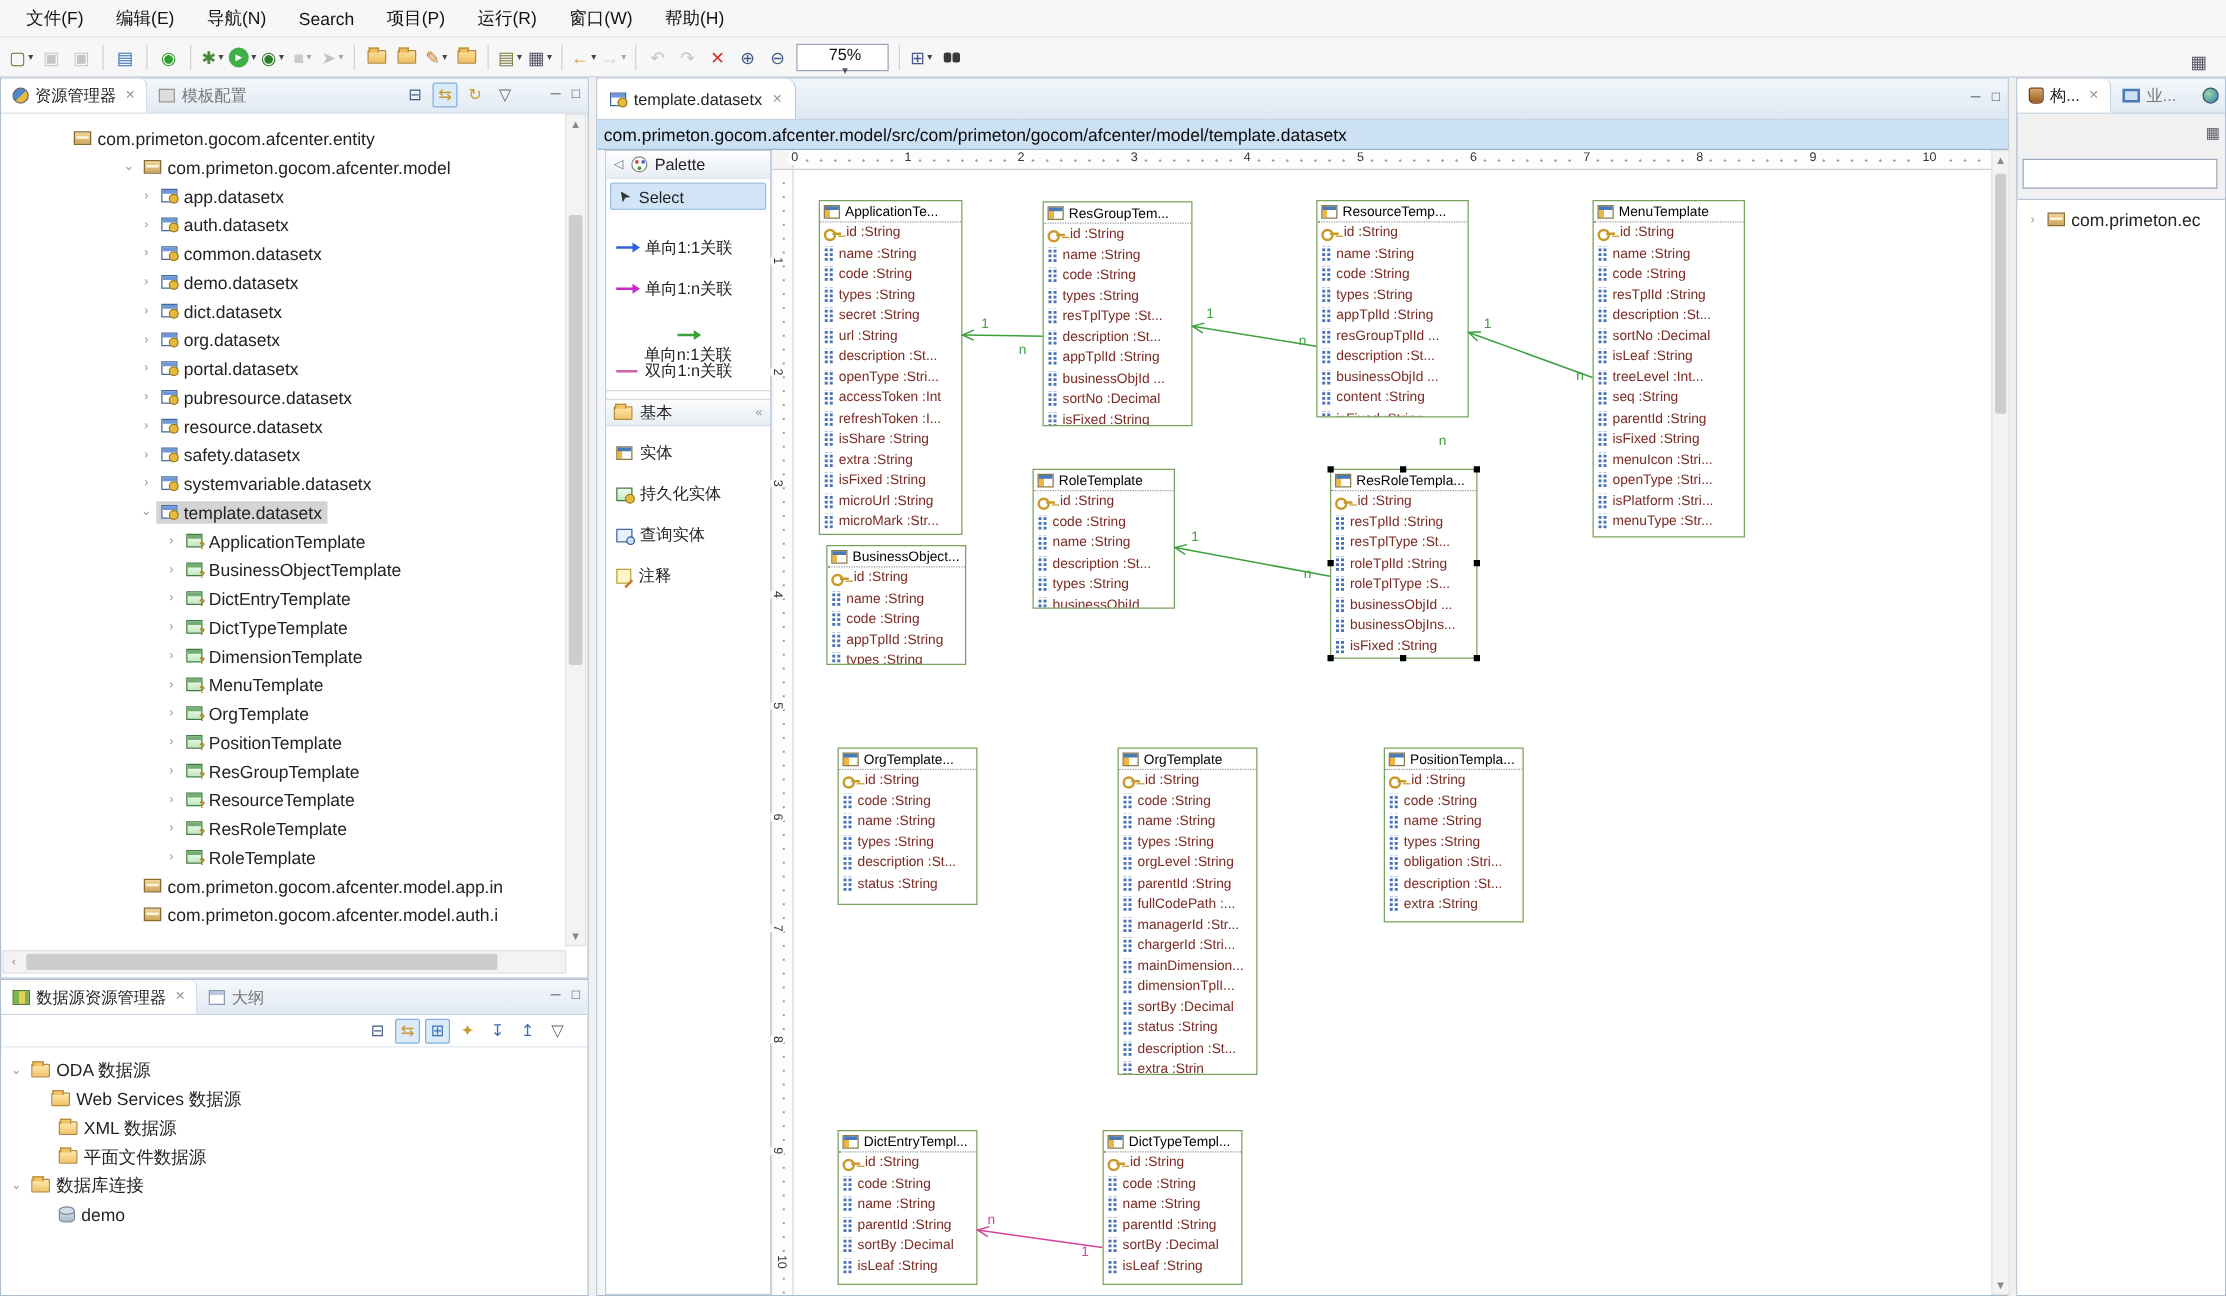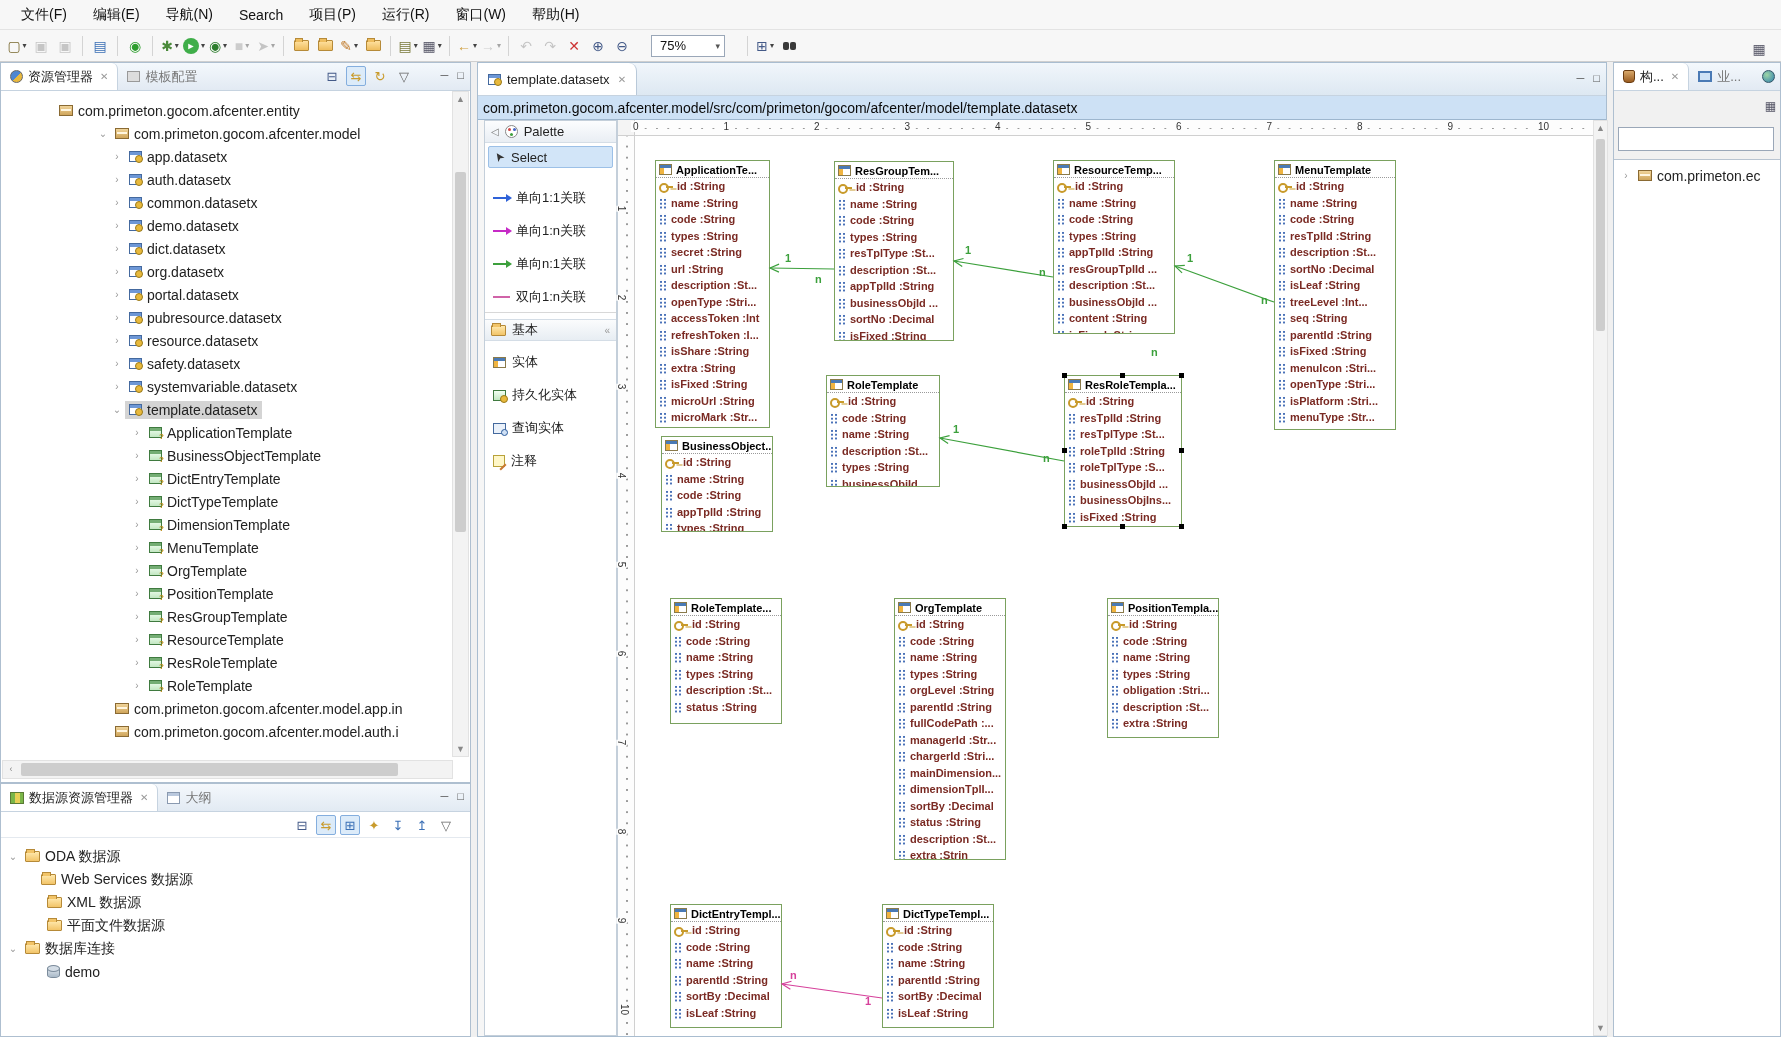--- a/index.html
+++ b/index.html
@@ -14,21 +14,21 @@
     display:flex;align-items:center;padding-left:5px;font-size:13px;}
   .tbtn{height:24px;min-width:22px;display:inline-flex;align-items:center;justify-content:center;margin:0 1px;
     border-radius:3px;position:relative;}
   .tbtn .g{font-size:14px;line-height:1;}
   .tbtn.dis{opacity:.45;}
   .tbtn .dd{font-size:8px;color:#444;margin-left:2px;}
   .tsep{width:1px;height:20px;background:#d4d4d4;margin:0 5px;}
   .g-run{width:16px;height:16px;border-radius:50%;background:#3fae49;color:#fff;font-size:9px;display:inline-flex;
     align-items:center;justify-content:center;}
   .combo{width:74px;height:22px;background:#fff;border:1px solid #9aa7b8;display:inline-flex;align-items:center;
-    justify-content:space-between;padding:0 4px 0 8px;margin:0 17px;font-size:13px;color:#111;}
+    justify-content:space-between;padding:0 4px 0 8px;margin:0 3px;font-size:13px;color:#111;flex-direction:column;}
   .combo .dd{font-size:9px;color:#555;}
   .mini-folder{width:15px;height:11px;background:linear-gradient(#ffe1a0,#eebd5e);border:1px solid #b68a38;border-radius:1px;position:relative;}
   .mini-folder::before{content:"";position:absolute;left:0;top:-3px;width:6px;height:3px;background:#eebd5e;border:1px solid #b68a38;border-bottom:none;}
   .binoc{display:inline-flex;gap:1px;}
   .binoc i{width:6px;height:8px;background:#3a3a3a;border-radius:2px;}
   .persp{position:absolute;right:10px;top:7px;}
   
   .panel{position:absolute;background:#fff;border:1px solid #aebfd0;}
   .view-tabbar{position:relative;height:28px;background:linear-gradient(#f4f8fc,#e2eaf3);border-bottom:1px solid #c6d3e0;
     display:flex;align-items:stretch;font-size:13px;}
@@ -115,21 +115,21 @@
   .pal-group .pin{margin-left:auto;color:#999;font-size:10px;}
   
   .canvas-zone{position:absolute;left:139px;top:0;width:976px;bottom:0;background:#fff;border-left:1px solid #c4cfda;}
   .ruler-corner{position:absolute;left:0;top:0;width:17px;height:16px;background:#f4f4f4;border-right:1px solid #d0d0d0;border-bottom:1px solid #d0d0d0;}
   .ruler-h{position:absolute;left:17px;top:0;right:0;height:16px;background:#fdfdfd;border-bottom:1px solid #d0d0d0;
     background-image:radial-gradient(circle,#9a9a9a 0.8px,transparent 1.1px);background-size:11.3px 100%;background-position:5px 1px;}
   .num-h{position:absolute;top:1px;font-size:10px;color:#333;background:#fdfdfd;padding:0 2px;}
   .ruler-v{position:absolute;left:0;top:16px;width:17px;bottom:0;background:#fdfdfd;border-right:1px solid #d0d0d0;
     background-image:radial-gradient(circle,#9a9a9a 0.8px,transparent 1.1px);background-size:100% 11.1px;background-position:1px 5px;}
   .num-v{position:absolute;left:1px;font-size:10px;color:#333;background:#fdfdfd;transform:rotate(90deg);}
-  .canvas{position:absolute;left:17px;top:16px;right:0;bottom:0;background:#fff;overflow:hidden;font-weight:bold;}
+  .canvas{position:absolute;left:17px;top:16px;right:0;bottom:0;background:#fff;overflow:hidden;}
   
   .entity{position:absolute;background:#fff;border:1px solid #7aa15e;font-size:11px;overflow:hidden;}
   .entity.selected{overflow:visible;}
   .etitle{height:17px;display:flex;align-items:center;gap:4px;padding:1px 3px 0 3px;border-bottom:1px dotted #9a9a9a;
     color:#000;font-size:11px;white-space:nowrap;}
   .efield{height:16.5px;display:flex;align-items:center;gap:4px;padding:0 2px 0 3px;color:#7a2a23;white-space:nowrap;}
   .handle{position:absolute;width:5px;height:5px;background:#000;}
   .conn-svg{position:absolute;left:0;top:0;pointer-events:none;}
   
   .rp{position:absolute;left:1613px;top:62px;width:168px;height:975px;background:#f1f1f1;border:1px solid #aebfd0;}
@@ -596,21 +596,21 @@
           <span>Select</span>
         </div>
       <div class="pal-item" style="top: 64px;">
             <span class="pal-arrow" style="--c: #2f62d8;"></span>
             <span>单向1:1关联</span>
           </div>
           <div class="pal-item" style="top: 97px;">
             <span class="pal-arrow" style="--c: #c62ac6;"></span>
             <span>单向1:n关联</span>
           </div>
-          <div class="pal-item" style="top: 130px;">
+          <div class="pal-item" style="top: 146px; flex-direction: column;">
             <span class="pal-arrow" style="--c: #3ca03c;"></span>
             <span>单向n:1关联</span>
           </div>
           <div class="pal-item" style="top: 163px;">
             <span class="pal-arrow no-head" style="--c: #d063a8;"></span>
             <span>双向1:n关联</span>
           </div>
           <div class="pal-divider" style="top: 191px;"></div>
           <div class="pal-group" style="top: 198px;">
             <span class="ic ic-folder"></span>
@@ -1003,21 +1003,21 @@
                 </div>
                 <div class="efield">
                   <span class="ic ic-col"></span>
                   <span>menuType :Str...</span>
                 </div>
               </div>
             </div>
             <div class="entity" style="left: 35px; top: 462px; width: 112px; height: 126px;">
               <div class="etitle">
                 <span class="ic ic-etable"></span>
-                <span>RoleTemplate...</span>
+                <span>OrgTemplate...</span>
               </div>
               <div>
                 <div class="efield">
                   <span class="ic ic-key"></span>
                   <span>id :String</span>
                 </div>
                 <div class="efield">
                   <span class="ic ic-col"></span>
                   <span>code :String</span>
                 </div>

